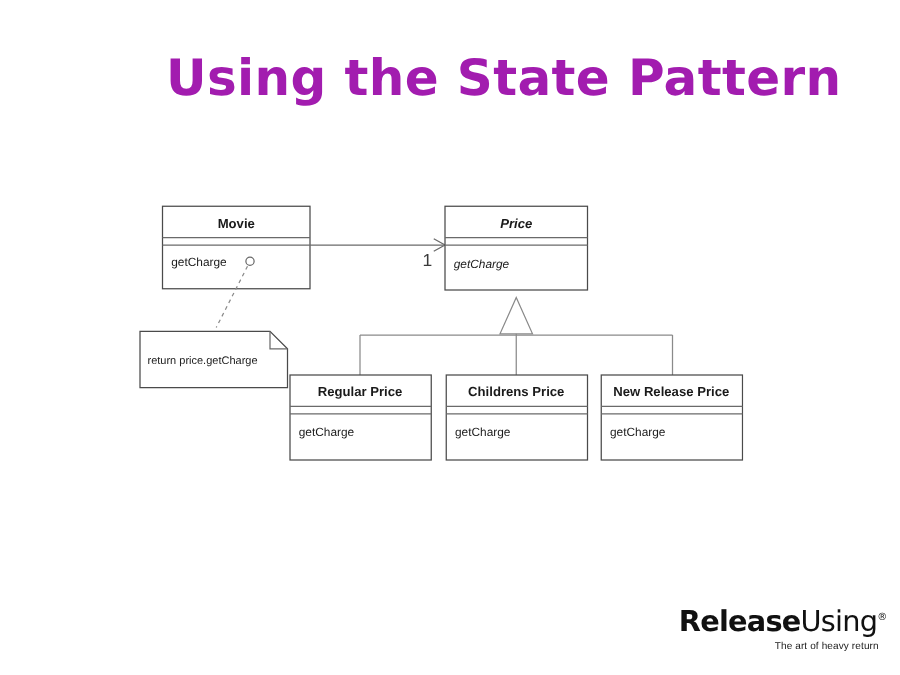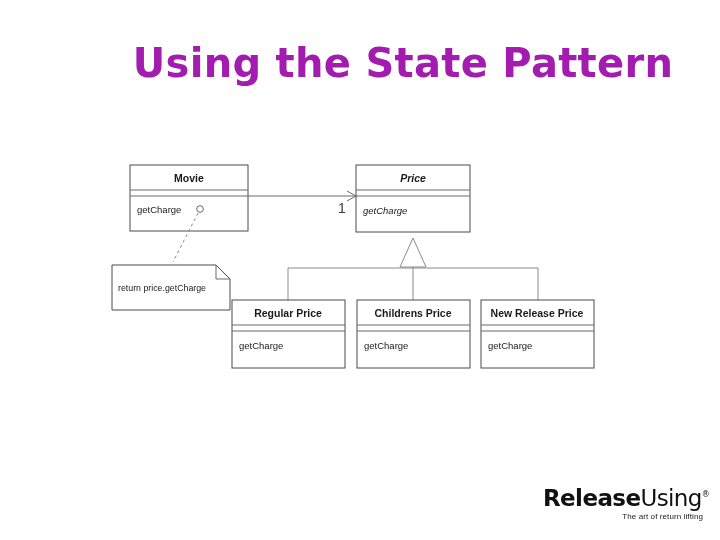--- a/index.html
+++ b/index.html
@@ -207,16 +207,16 @@
         <line class="stroke-line" x1="376" y1="173" x2="489" y2="173"></line>
         <text class="uml-text cls-name" x="432" y="159">New Release Price</text>
         <text class="uml-text cls-method" x="383" y="191">getCharge</text>
       </g>
 
     </svg>
   </div>
 
   <div id="tw-logo">
     <div id="tw-wordmark"><span class="tw-bold">Release</span><span class="tw-light">Using</span><span id="tw-tm">®</span></div>
-    <div id="tw-tagline">The art of return lifting</div>
+    <div id="tw-tagline">The art of heavy return</div>
   </div>
 
 </div>
 
 </body></html>

